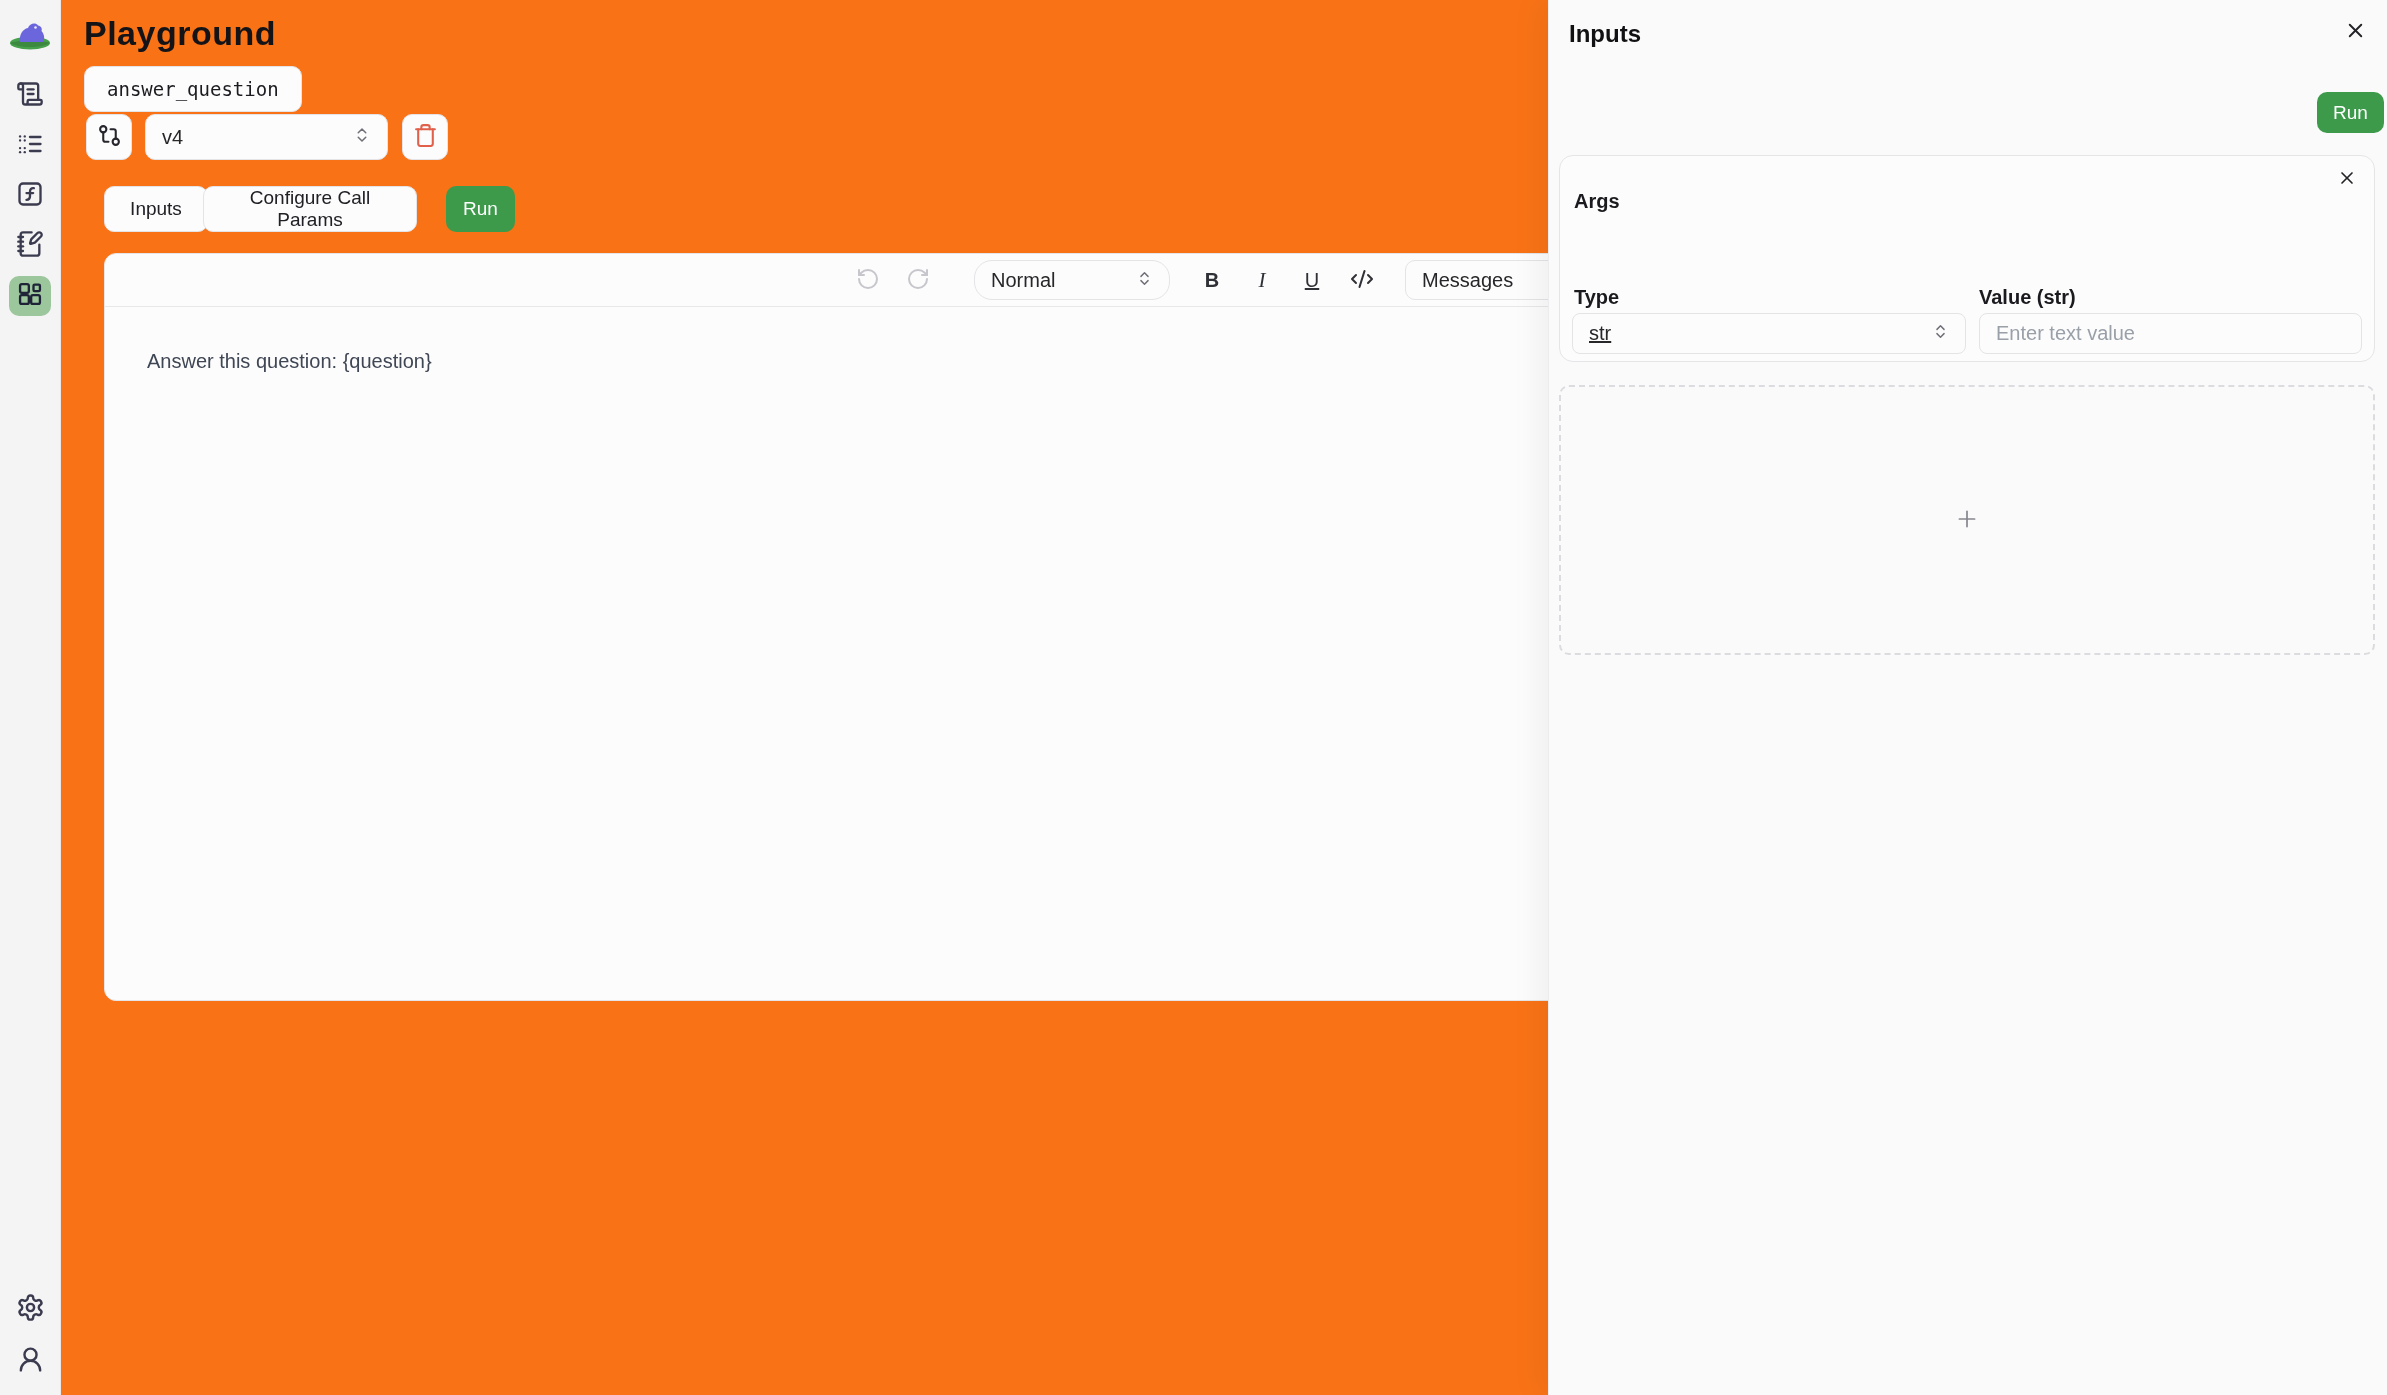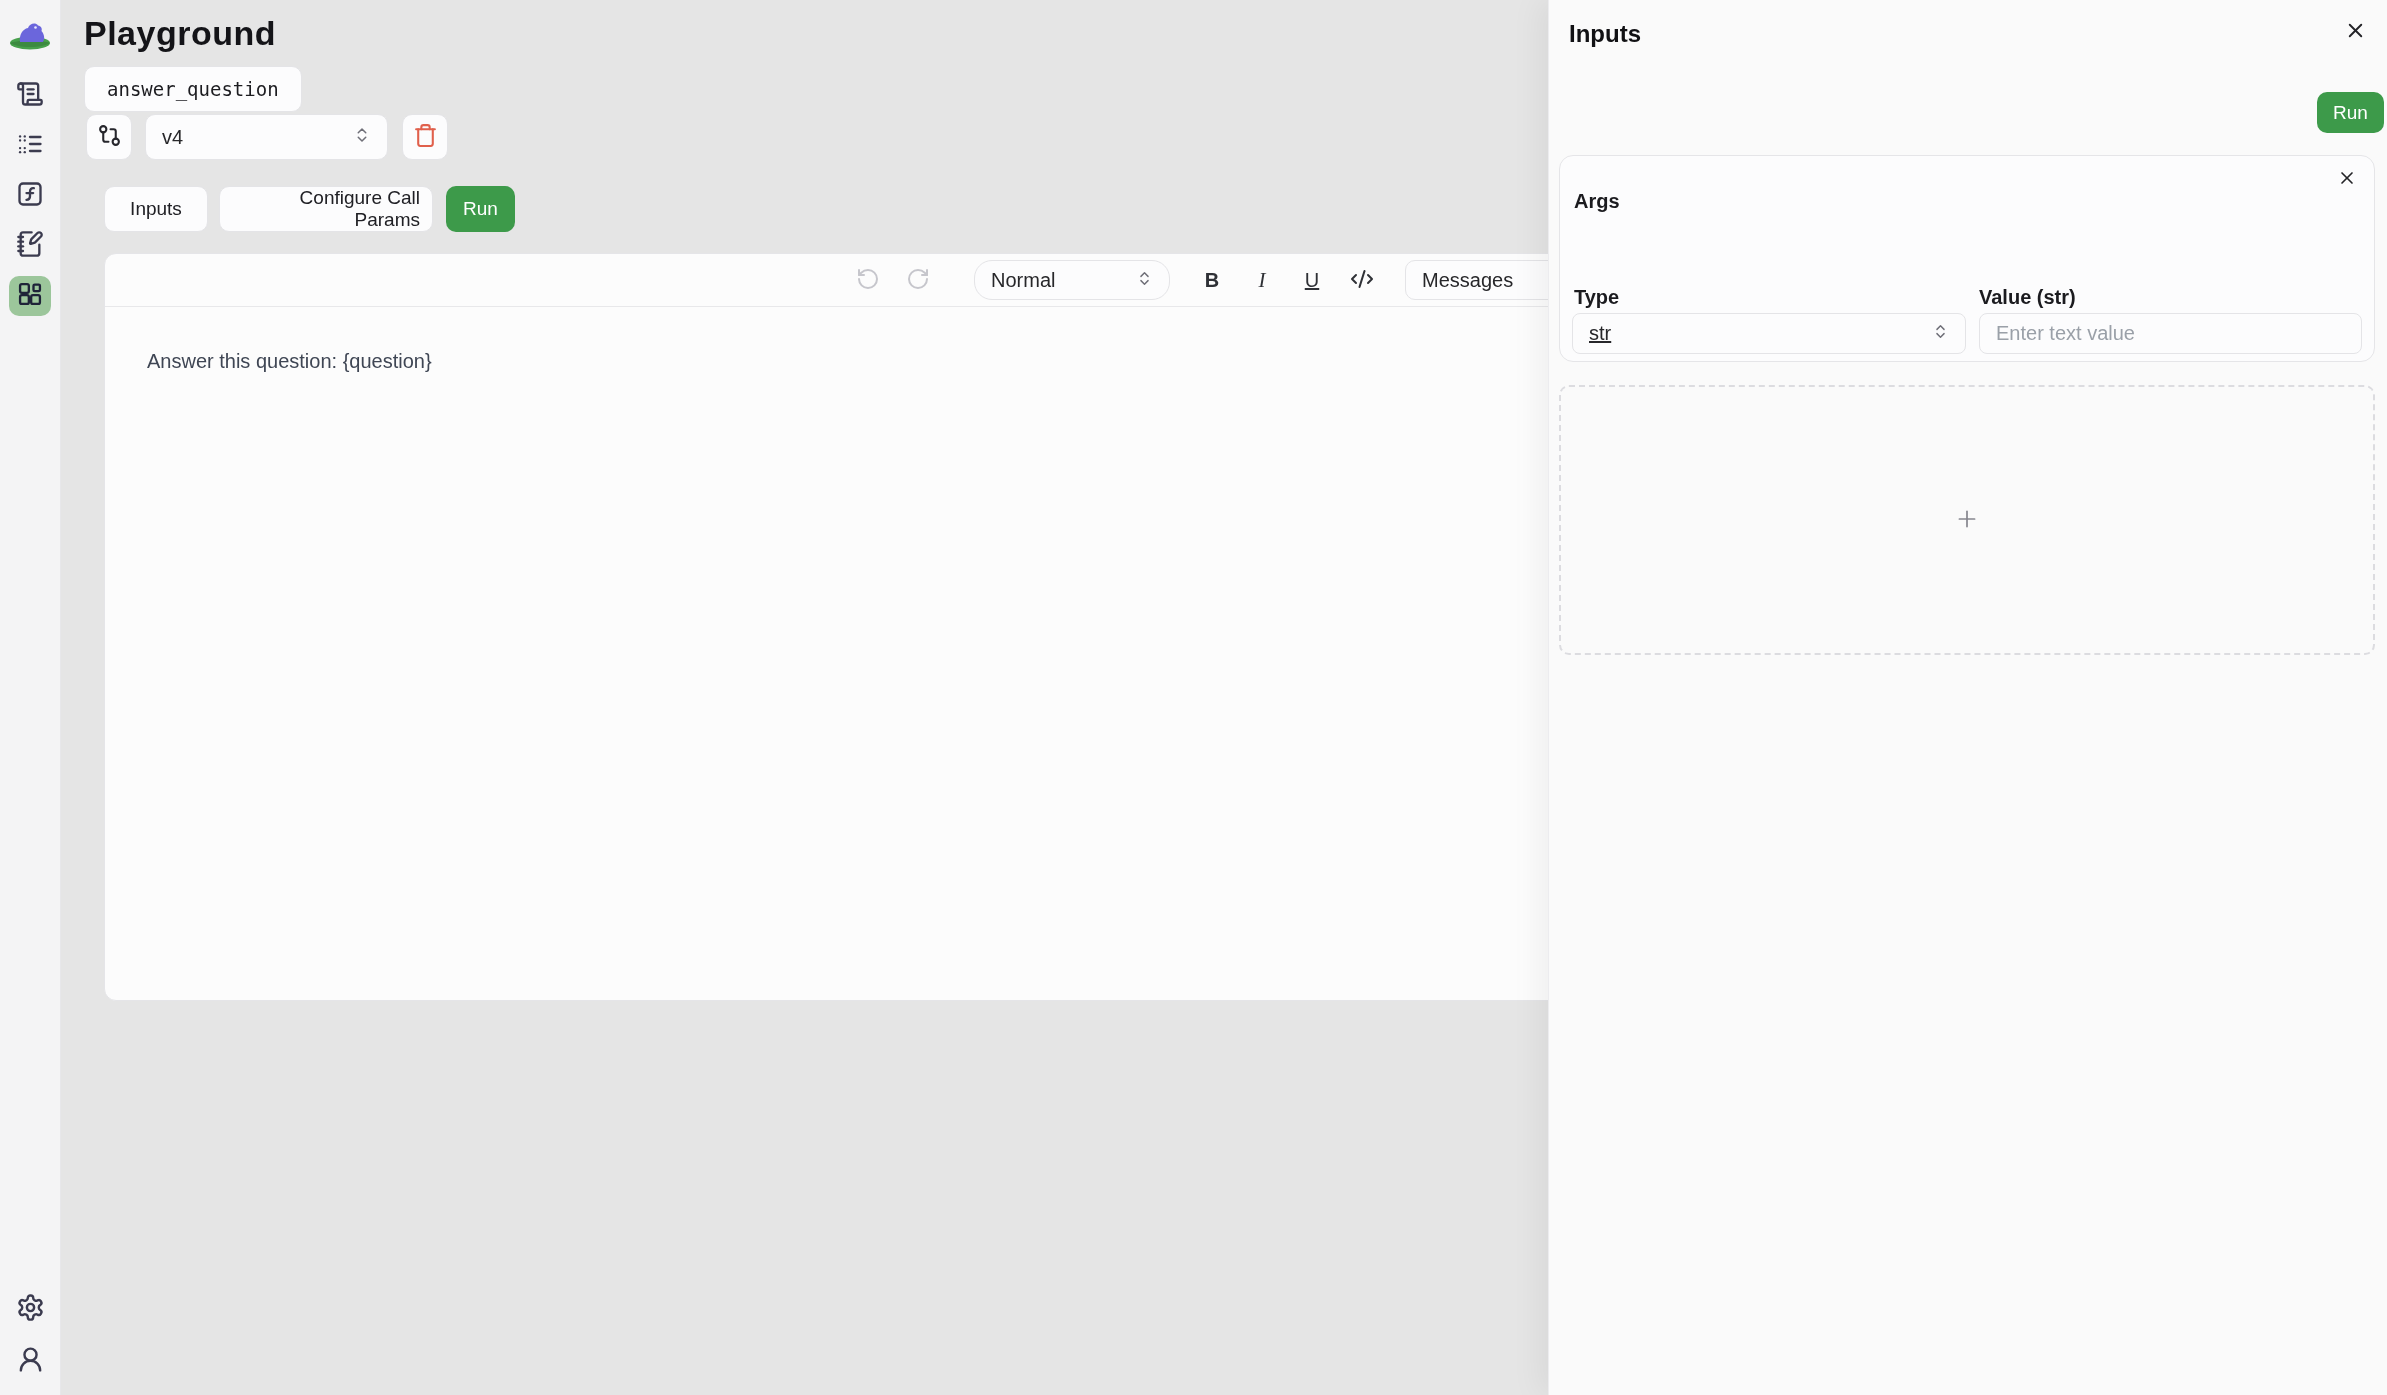--- a/index.html
+++ b/index.html
@@ -1,18 +1,18 @@
 <!DOCTYPE html>
 <html><head>
 <meta charset="utf-8">
 <style>
   * { margin:0; padding:0; box-sizing:border-box; }
   html,body { width:2387px; height:1395px; overflow:hidden; }
   body { font-family:"Liberation Sans", sans-serif; background:#fafafa; color:#27272a; }
-  .stage { position:relative; width:1967px; height:1395px; background:#e5e5e5; }
+  .stage { position:relative; width:1967px; height:1395px; background:#f97316; }
 
   
   .sidebar { position:absolute; left:0; top:0; width:61px; height:100%; background:#f4f4f5;
              border-right:1px solid #e7e7ea; display:flex; flex-direction:column; align-items:center; z-index:30; }
   .logo { margin-top:12px; width:46px; height:40px; display:flex; align-items:center; justify-content:center; }
   .nav { margin-top:24px; display:flex; flex-direction:column; gap:10px; align-items:center; }
   .nav-item { width:42px; height:40px; border-radius:10px; display:flex; align-items:center; justify-content:center;
               color:#3b3b4f; cursor:pointer; }
   .nav-item.active { background:#9cc69b; color:#1e2338; }
   .nav-item svg { width:28px; height:28px; }
@@ -32,21 +32,21 @@
   .select-box { position:absolute; display:flex; align-items:center; justify-content:space-between;
                 background:#fcfcfd; border:1px solid #e4e4e7; border-radius:10px; padding:0 16px;
                 font-size:20px; color:#27272a; cursor:pointer; }
   .select-box .chev { color:#6f6f78; }
   .ver-select { left:145px; top:114px; width:243px; height:46px; }
 
   .tab-btn { position:absolute; top:186px; height:46px; border-radius:10px; border:1px solid #e4e4e7;
              background:#fcfcfd; display:flex; align-items:center; justify-content:center;
              font-size:19px; color:#202025; cursor:pointer; padding:0 24px; }
   .tab-inputs { left:104px; width:104px; padding:0; }
-  .tab-configure { left:219px; width:214px; padding:12px;text-align:right; }
+  .tab-configure { left:203px; width:214px; padding:12px; }
   .run-btn { position:absolute; border:none; border-radius:10px; background:#3d9a4a; color:#fff;
              font-size:19px; display:flex; align-items:center; justify-content:center; cursor:pointer; }
   .run-main { left:446px; top:186px; width:69px; height:46px; }
 
   
   .editor-card { position:absolute; left:104px; top:253px; width:1790px; height:748px;
                  background:#fcfcfc; border:1px solid #e5e5e8; border-radius:12px; }
   .editor-toolbar { height:53px; border-bottom:1px solid #e8e8ea; display:flex; align-items:center; padding-left:745px; }
   .tb-icon-btn { width:36px; height:36px; display:flex; align-items:center; justify-content:center;
                  border:none; background:transparent; border-radius:8px; cursor:pointer; }

